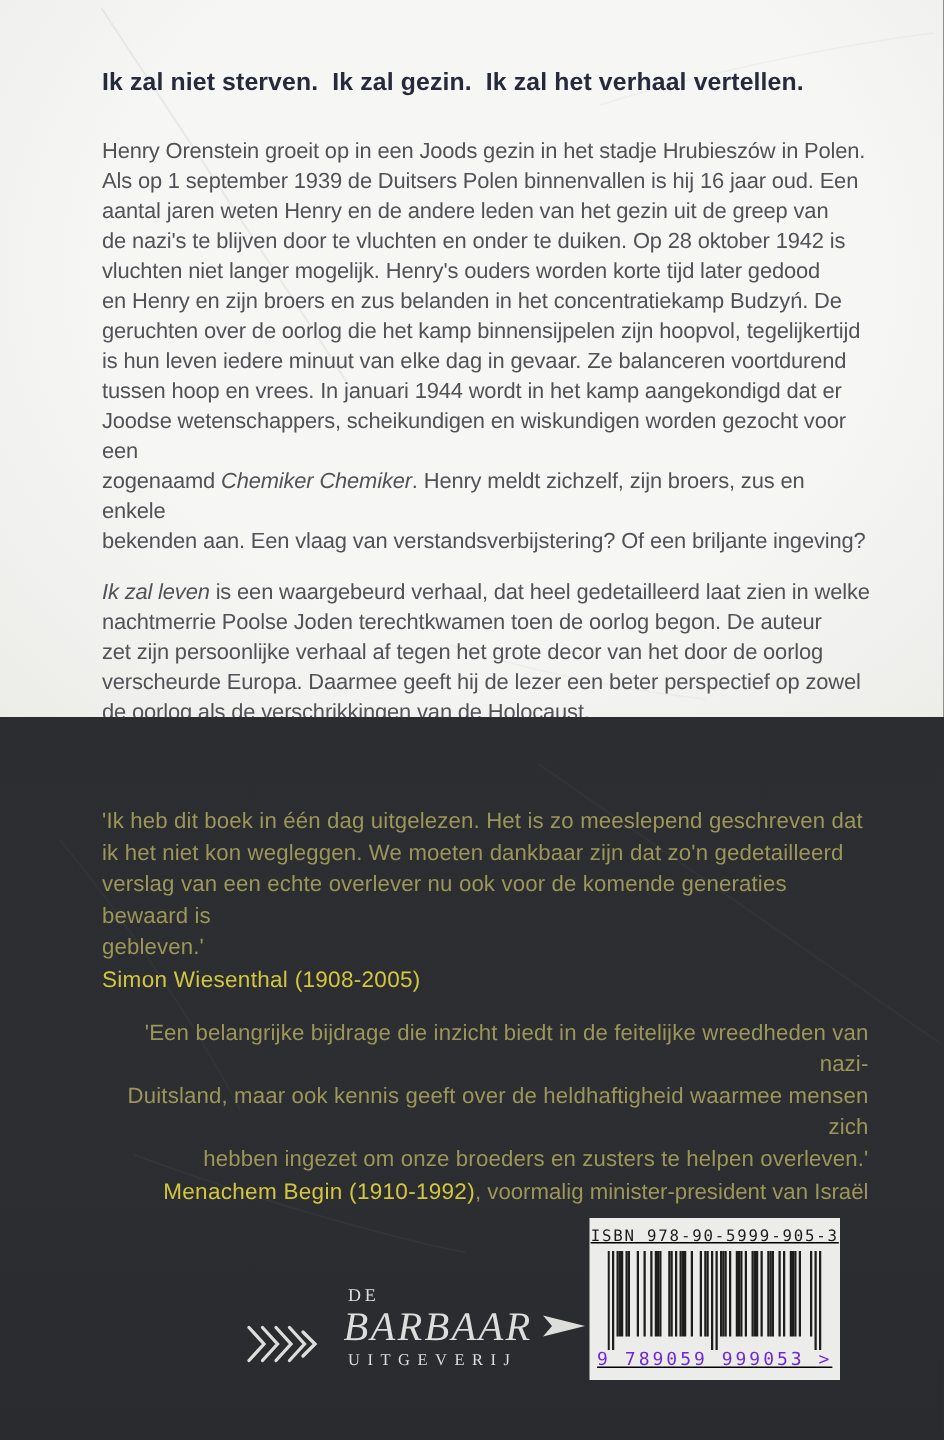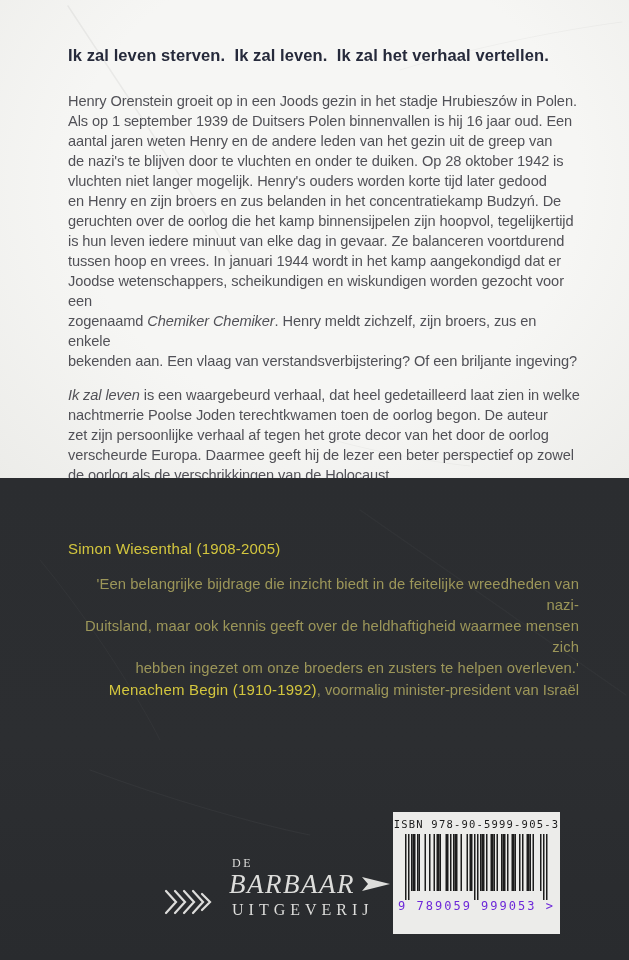--- a/index.html
+++ b/index.html
@@ -51,48 +51,48 @@
   .logo {
     position:absolute; left:164px; top:378px;
     display:flex; align-items:flex-end; gap:7px; color:#dddddb;
     font-family:"Liberation Serif", serif;
   }
   .logo-text { display:flex; flex-direction:column; }
   .logo-de { font-size:12px; letter-spacing:2.5px; margin-left:3px; }
   .logo-main-row { display:flex; align-items:center; }
   .logo-name { font-size:27px; letter-spacing:1.5px; line-height:26px;font-style:italic; }
   .logo-arrowhead { margin-left:7px; }
-  .logo-type { font-size:16px; letter-spacing:5px; margin-top:4px; margin-left:3px; }
+  .logo-type { font-size:11px; letter-spacing:5px; margin-top:4px; margin-left:3px; }
 
   
   .barcode-box {
-    position:absolute; left:393px; top:334px; width:167px; height:122px;
+    position:absolute; left:393px; top:334px; width:167px; height:108px;
     background:#ececea; display:flex; flex-direction:column; align-items:center;
-    justify-content:flex-start; padding-top:6px;
+    justify-content:flex-start; padding-top:6px;text-decoration:underline;
   }
   .isbn {
     font-family:"DejaVu Sans Mono", monospace; font-size:10.5px;
     letter-spacing:1.2px; color:#1c1c1c;
   }
   .bars { margin-top:4px; }
   .bdigits {
     font-family:"DejaVu Sans Mono", monospace; font-size:12px;
     letter-spacing:2px; color:#6d28d9; margin-top:-1px;
   }
 
   
   .texture { position:absolute; top:0; left:0; pointer-events:none; }
 </style>
 </head>
 <body>
 
 <div class="page">
 
   <section class="white">
-    <h1 class="tagline prewrap">Ik zal leven sterven.  Ik zal leven.  Ik zal het verhaal vertellen.</h1>
+    <h1 class="tagline prewrap">Ik zal niet sterven.  Ik zal gezin.  Ik zal het verhaal vertellen.</h1>
     <p class="body prewrap"><span>Henry Orenstein groeit op in een Joods gezin in het stadje Hrubieszów in Polen.
 Als op 1 september 1939 de Duitsers Polen binnenvallen is hij 16 jaar oud. Een
 aantal jaren weten Henry en de andere leden van het gezin uit de greep van
 de nazi's te blijven door te vluchten en onder te duiken. Op 28 oktober 1942 is
 vluchten niet langer mogelijk. Henry's ouders worden korte tijd later gedood
 en Henry en zijn broers en zus belanden in het concentratiekamp Budzyń. De
 geruchten over de oorlog die het kamp binnensijpelen zijn hoopvol, tegelijkertijd
 is hun leven iedere minuut van elke dag in gevaar. Ze balanceren voortdurend
 tussen hoop en vrees. In januari 1944 wordt in het kamp aangekondigd dat er
 Joodse wetenschappers, scheikundigen en wiskundigen worden gezocht voor een
@@ -101,20 +101,24 @@
     <p class="body prewrap para2"><span class="it">Ik zal leven</span><span> is een waargebeurd verhaal, dat heel gedetailleerd laat zien in welke
 nachtmerrie Poolse Joden terechtkwamen toen de oorlog begon. De auteur
 zet zijn persoonlijke verhaal af tegen het grote decor van het door de oorlog
 verscheurde Europa. Daarmee geeft hij de lezer een beter perspectief op zowel
 de oorlog als de verschrikkingen van de Holocaust.</span></p>
   </section>
 
   <section class="dark">
 
     <div class="quote">
+      <p class="qtext prewrap">'Ik heb dit boek in één dag uitgelezen. Het is zo meeslepend geschreven dat
+ik het niet kon wegleggen. We moeten dankbaar zijn dat zo'n gedetailleerd
+verslag van een echte overlever nu ook voor de komende generaties bewaard is
+gebleven.'</p>
       <p class="qattr">Simon Wiesenthal (1908-2005)</p>
     </div>
 
     <div class="quote q2">
       <p class="qtext prewrap">'Een belangrijke bijdrage die inzicht biedt in de feitelijke wreedheden van nazi-
 Duitsland, maar ook kennis geeft over de heldhaftigheid waarmee mensen zich
 hebben ingezet om onze broeders en zusters te helpen overleven.'</p>
       <p class="qattr-line"><span class="qattr">Menachem Begin (1910-1992)</span><span class="qsuffix">, voormalig minister-president van Israël</span></p>
     </div>
 

